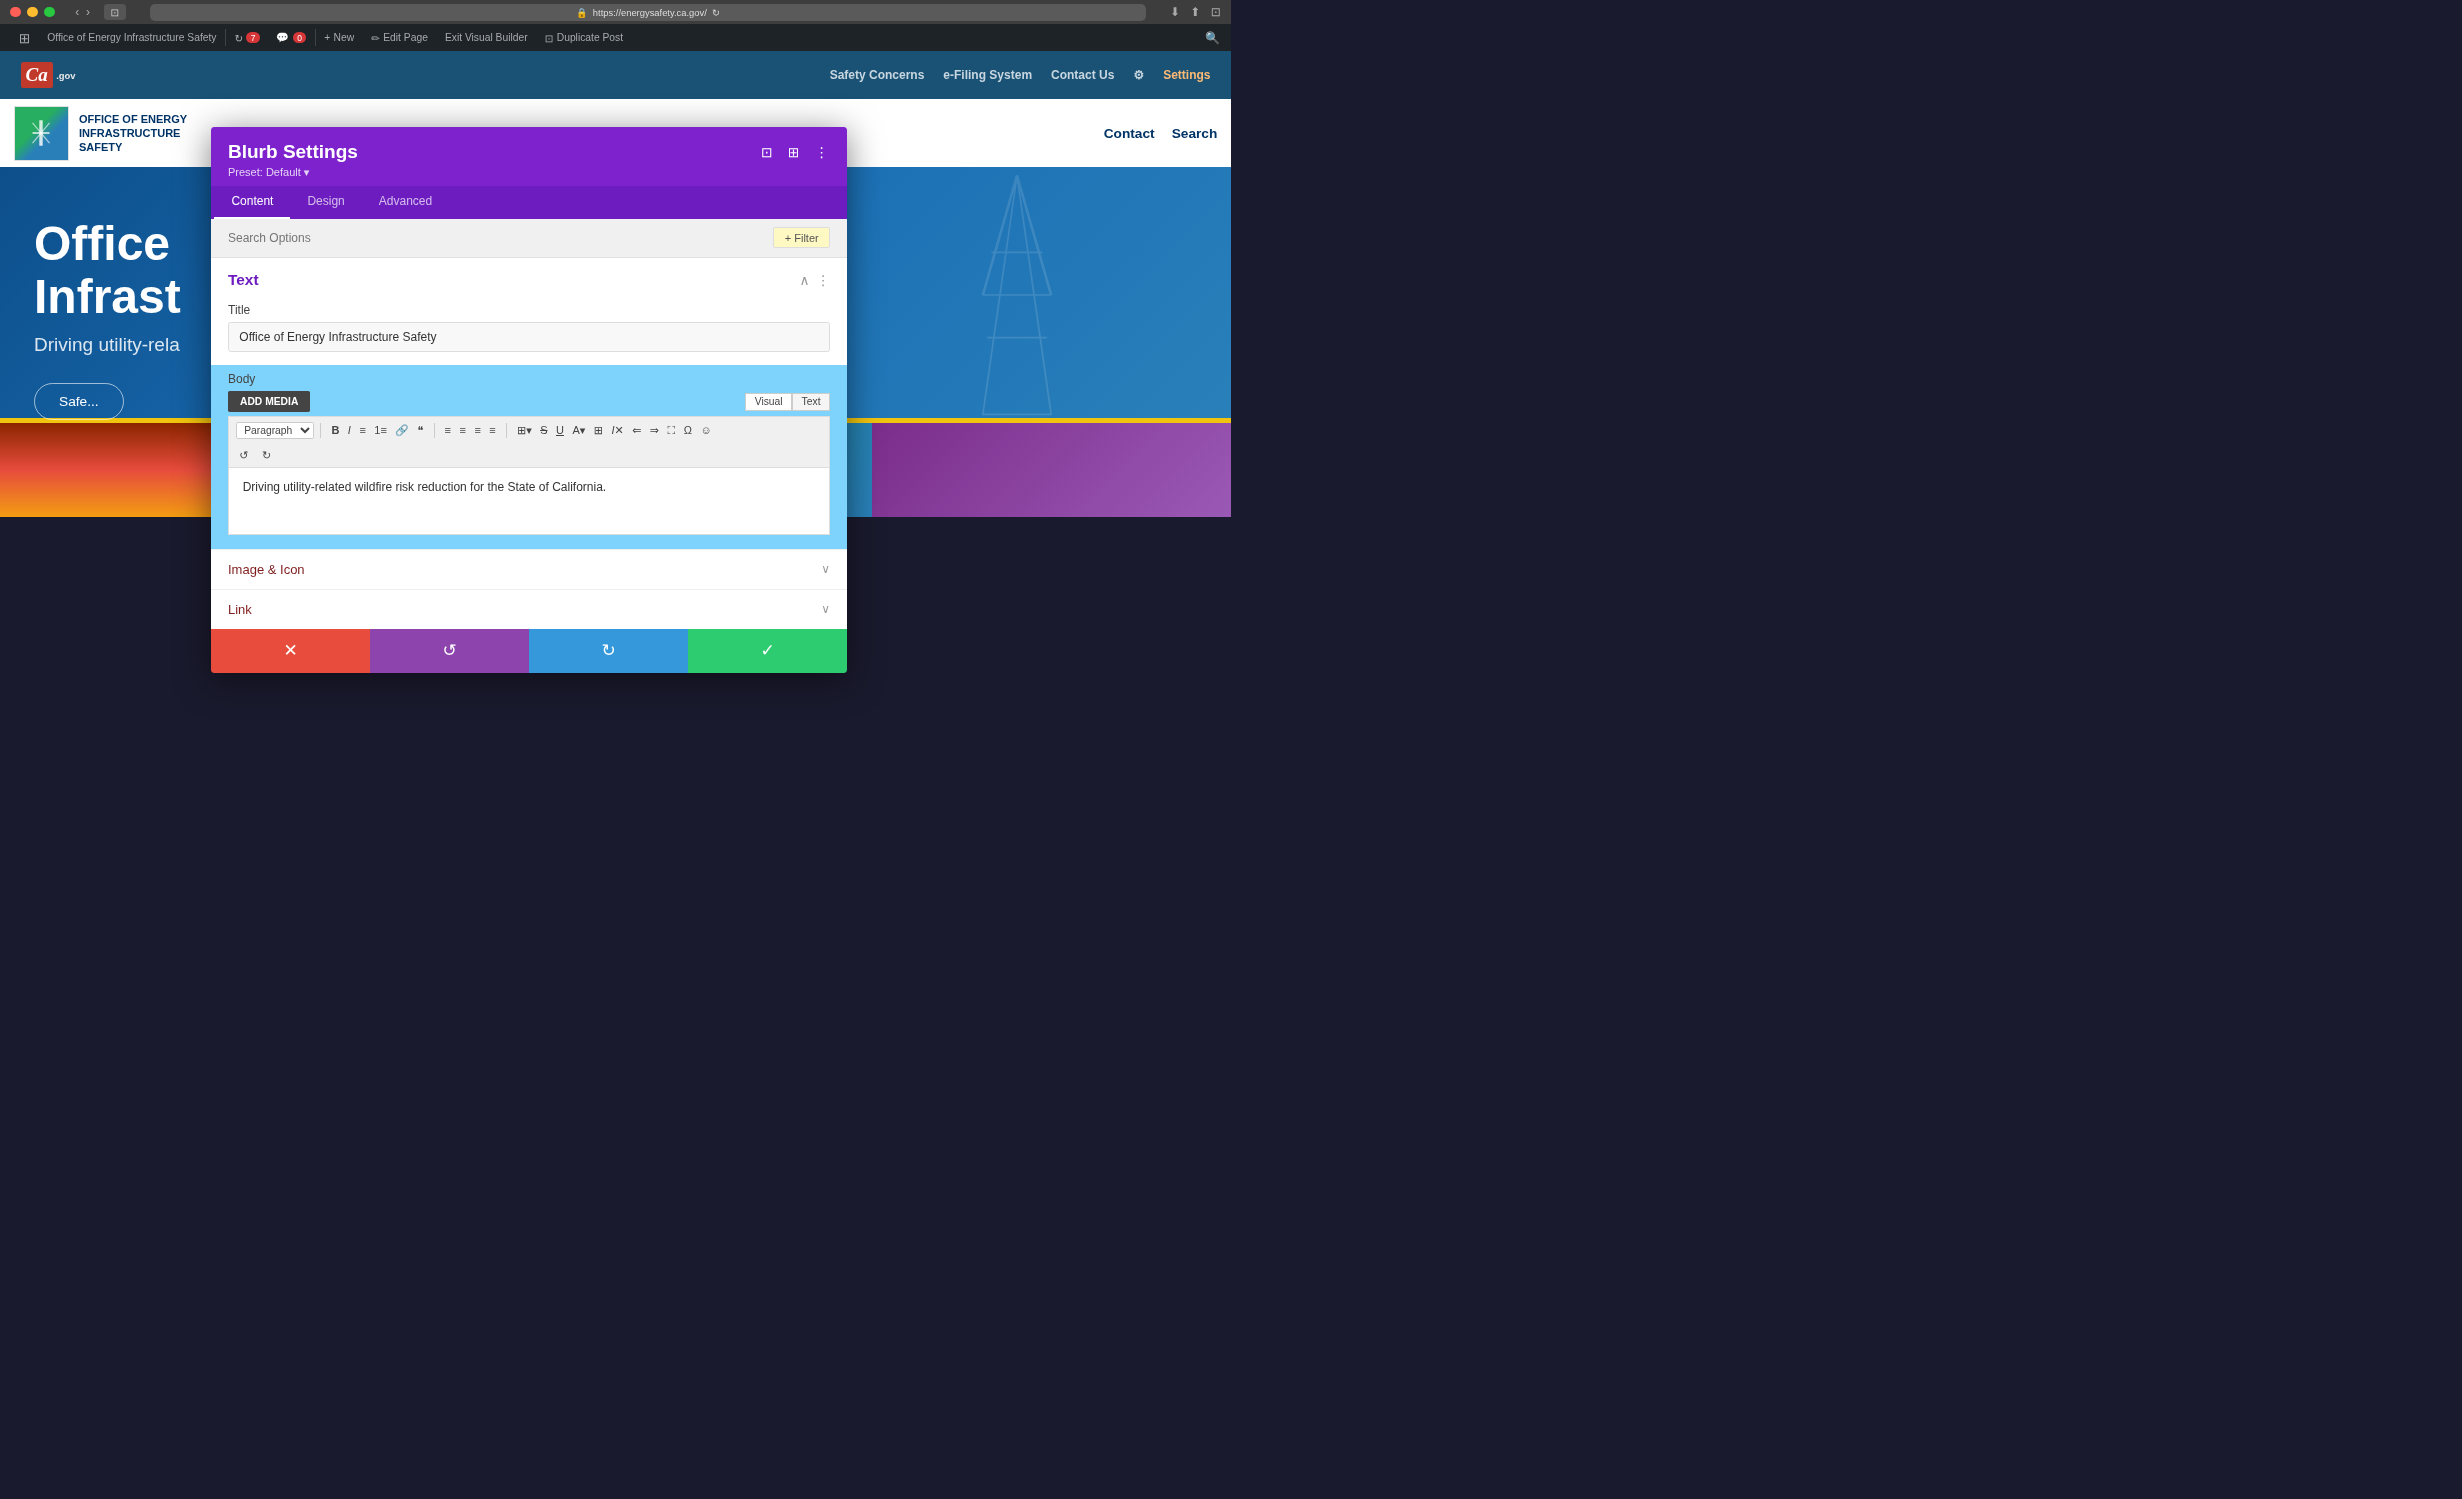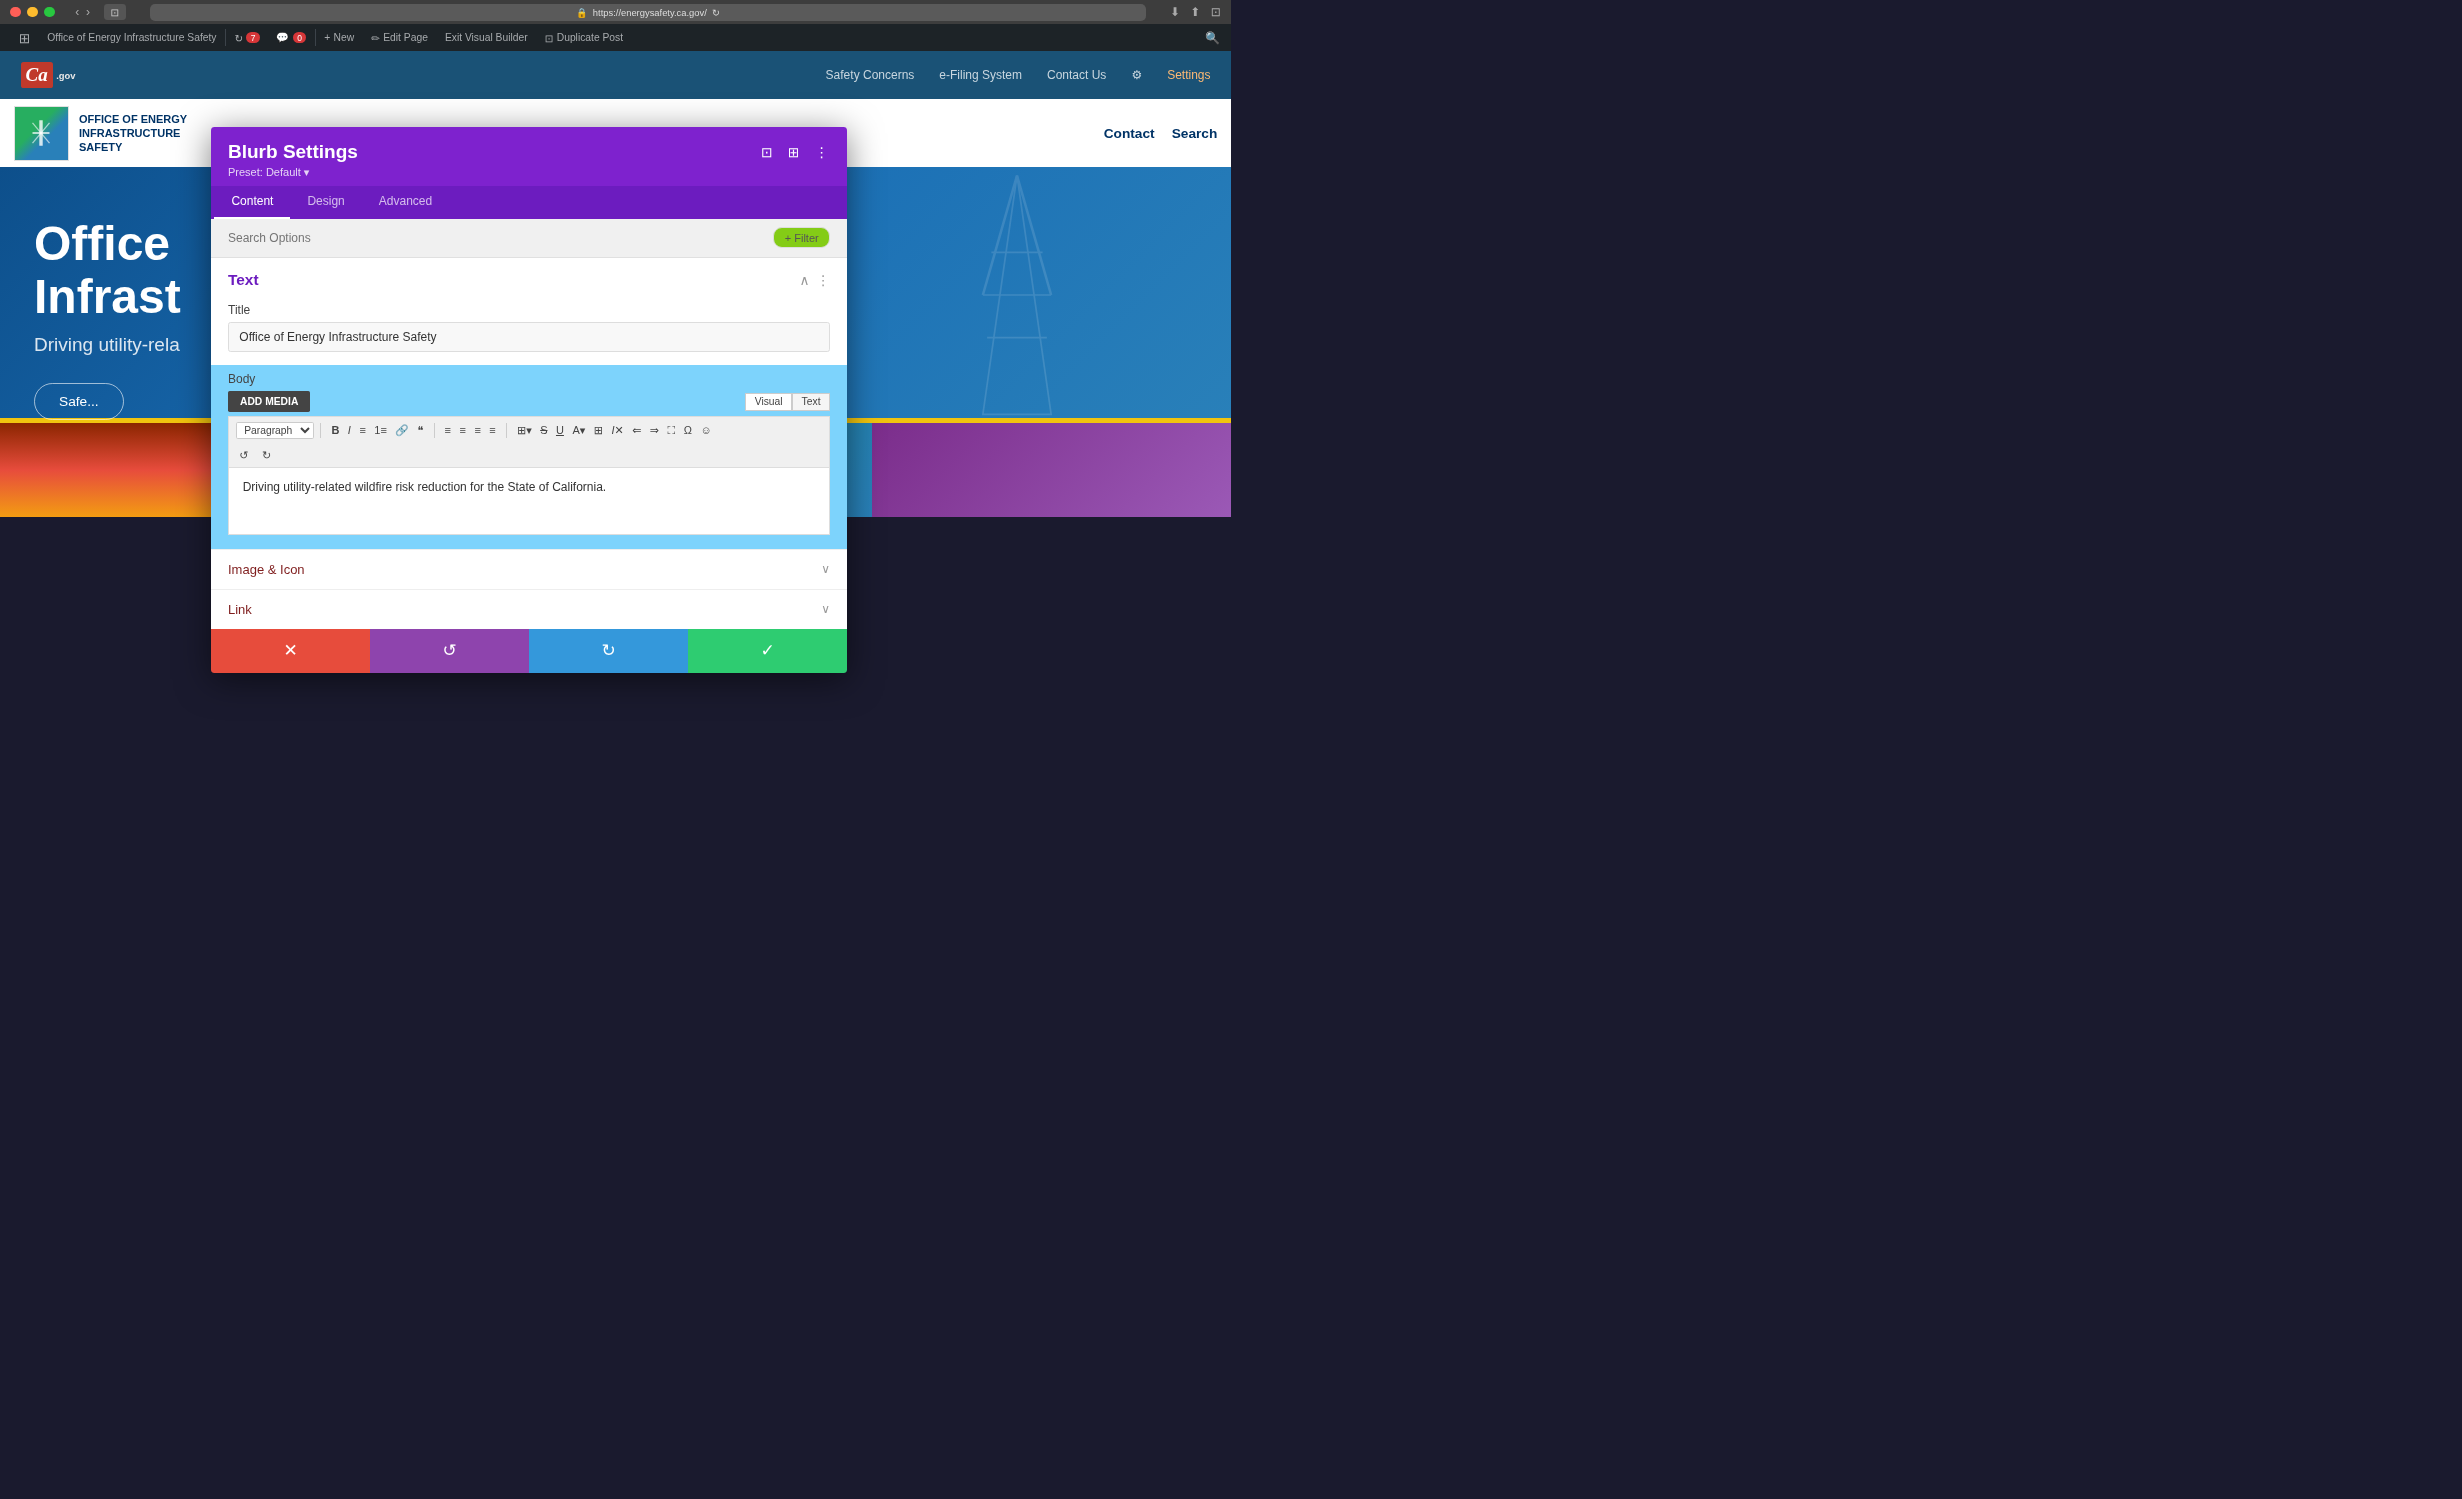--- a/index.html
+++ b/index.html
@@ -27,21 +27,21 @@
     .wp-admin-item .count { background: #d63638; color: white; border-radius: 8.5px; padding: 0.9px 4.3px; font-size: 8.5px; }
     .wp-admin-separator { width: 0.9px; height: 17px; background: #3c434a; }
     .wp-admin-right { margin-left: auto; display: flex; align-items: center; }
     .wp-search-icon { color: #a7aaad; font-size: 12px; margin-left: 10.3px; cursor: pointer; }
 
     
     .site-header { background: #1a5276; height: 48px; display: flex; align-items: center; padding: 0 20.5px; justify-content: space-between; }
     .site-logo-area { display: flex; align-items: center; gap: 3.4px; }
     .ca-gov-logo { background: #c0392b; color: white; font-size: 19px; font-weight: bold; padding: 1.7px 5.1px; border-radius: 2.6px; font-style: italic; }
     .ca-gov-text { color: #e8e8e8; font-size: 9.4px; font-weight: bold; }
-    .site-header-nav { display: flex; align-items: center; gap: 25px; }
+    .site-header-nav { display: flex; align-items: center; gap: 19px; font-weight: bold; }
     .site-header-nav a { color: #c8d6df; font-size: 12px; text-decoration: none; }
     .settings-icon { color: #c8d6df; font-size: 12px; }
 
     
     .site-subheader { background: white; height: 68px; display: flex; align-items: center; padding: 0 13.7px; justify-content: space-between; position: relative; }
     .site-logo-block { display: flex; align-items: center; gap: 10.3px; }
     .site-logo-img { width: 55px; height: 55px; background: #2980b9; display: flex; align-items: center; justify-content: center; border: 1.7px solid #e0e0e0; overflow: hidden; }
     .site-logo-img-inner { width: 100%; height: 100%; background: linear-gradient(135deg, #27ae60 40%, #2980b9 60%); display: flex; flex-direction: column; align-items: center; justify-content: center; }
     .site-org-name { color: #003366; font-size: 11px; font-weight: bold; line-height: 1.3; }
     .site-org-name span { display: block; }
@@ -73,21 +73,21 @@
     .modal-tabs { background: #6c1cbf; display: flex; gap: 0; padding: 0 3.4px; }
     .modal-tab { color: rgba(255,255,255,0.7); padding: 8.5px 17px; font-size: 12px; cursor: pointer; border-bottom: 2.6px solid transparent; }
     .modal-tab.active { color: white; border-bottom: 2.6px solid white; }
 
     
     .modal-body { background: #f9f9f9; padding: 0; }
 
     
     .search-options-bar { background: #f0f0f0; padding: 8.5px 17px; display: flex; align-items: center; justify-content: space-between; border-bottom: 0.9px solid #e0e0e0; }
     .search-options-input { background: none; border: none; color: #999; font-size: 12px; flex: 1; outline: none; }
-    .filter-btn { background: #84cc16; border: 0.9px solid #ddd; color: #555; font-size: 11px; padding: 3.4px 10.3px; border-radius: 9px; cursor: pointer; }
+    .filter-btn { background: #fef9c3; border: 0.9px solid #ddd; color: #555; font-size: 11px; padding: 3.4px 10.3px; border-radius: 2px; cursor: pointer; }
 
     
     .section-header { display: flex; align-items: center; justify-content: space-between; padding: 13.7px 17px 6.8px; background: white; }
     .section-title { color: #6c1cbf; font-size: 15.4px; font-weight: bold; }
     .section-controls { display: flex; gap: 6.8px; align-items: center; }
     .section-ctrl-btn { background: none; border: none; color: #999; font-size: 13.7px; cursor: pointer; }
 
     
     .form-section { padding: 6.8px 17px 13.7px; background: white; }
     .field-label { font-size: 12px; color: #444; margin-bottom: 5.1px; font-weight: 500; }

